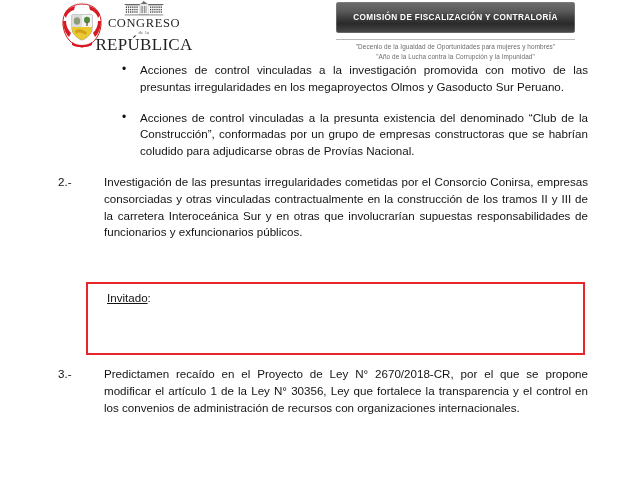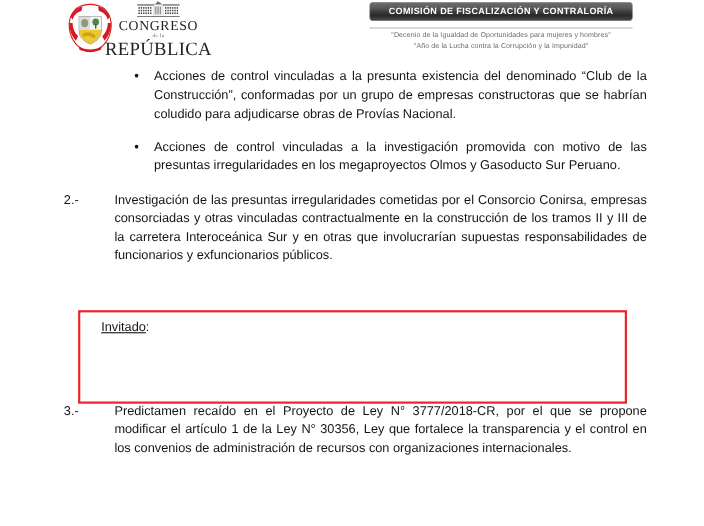--- a/index.html
+++ b/index.html
@@ -86,21 +86,21 @@
   }
 
   
   .commission-block {
     position: absolute;
     left: 336px;
     top: 2px;
     width: 239px;
   }
   .commission-bar {
-    height: 17px;
+    height: 31px;
     border-radius: 3px;
     background: linear-gradient(to bottom,
         #6e6e6e 0%, #5a5a5a 30%, #3c3c3c 52%, #2a2a2a 70%, #4a4a4a 100%);
     display: flex;
     align-items: center;
     justify-content: center;
     box-shadow: 0 0 0 0.5px #8a8a8a inset;
   }
   .commission-bar span {
     color: #ffffff;
@@ -172,24 +172,24 @@
     flex: 1;
     font-size: 11.6px;
     line-height: 1.45;
     text-align: justify;
     color: #141414;
   }
 
   
   .invitado-box {
     position: absolute;
-    left: 71px;
+    left: 86px;
     top: 282px;
     width: 499px;
-    height: 85px;
+    height: 73px;
     border: 2.5px solid #e8252a;
     box-sizing: border-box;
     background: transparent;
   }
   .invitado-label {
     position: absolute;
     left: 19px;
     top: 7px;
     font-size: 11.6px;
     color: #141414;
@@ -337,34 +337,34 @@
       <div class="commission-rule"></div>
       <div class="slogans">
         <div class="slogan">"Decenio de la Igualdad de Oportunidades para mujeres y hombres"</div>
         <div class="slogan">"Año de la Lucha contra la Corrupción y la Impunidad"</div>
       </div>
     </div>
   </div>
 
   <div class="content">
 
+    <div class="bullet-item">Acciones de control vinculadas a la investigación promovida con motivo de las presuntas irregularidades en los megaproyectos Olmos y Gasoducto Sur Peruano.</div>
+
     <div class="bullet-item">Acciones de control vinculadas a la presunta existencia del denominado “Club de la Construcción”, conformadas por un grupo de empresas constructoras que se habrían coludido para adjudicarse obras de Provías Nacional.</div>
-
-    <div class="bullet-item">Acciones de control vinculadas a la investigación promovida con motivo de las presuntas irregularidades en los megaproyectos Olmos y Gasoducto Sur Peruano.</div>
 
     <div class="numbered-item">
       <div class="num-label">2.-</div>
       <div class="num-body">Investigación de las presuntas irregularidades cometidas por el Consorcio Conirsa, empresas consorciadas y otras vinculadas contractualmente en la construcción de los tramos II y III de la carretera Interoceánica Sur y en otras que involucrarían supuestas responsabilidades de funcionarios y exfuncionarios públicos.</div>
     </div>
   </div>
 
   <div class="invitado-box">
     <div class="invitado-label"><u>Invitado</u><span>:</span></div>
   </div>
 
   <div class="item3-wrap">
     <div class="numbered-item">
       <div class="num-label">3.-</div>
-      <div class="num-body">Predictamen recaído en el Proyecto de Ley N° 3777/2018-CR, por el que se propone modificar el artículo 1 de la Ley N° 30356, Ley que fortalece la transparencia y el control en los convenios de administración de recursos con organizaciones internacionales.</div>
+      <div class="num-body">Predictamen recaído en el Proyecto de Ley N° 2670/2018-CR, por el que se propone modificar el artículo 1 de la Ley N° 30356, Ley que fortalece la transparencia y el control en los convenios de administración de recursos con organizaciones internacionales.</div>
     </div>
   </div>
 
 </div>
 
 </body></html>

